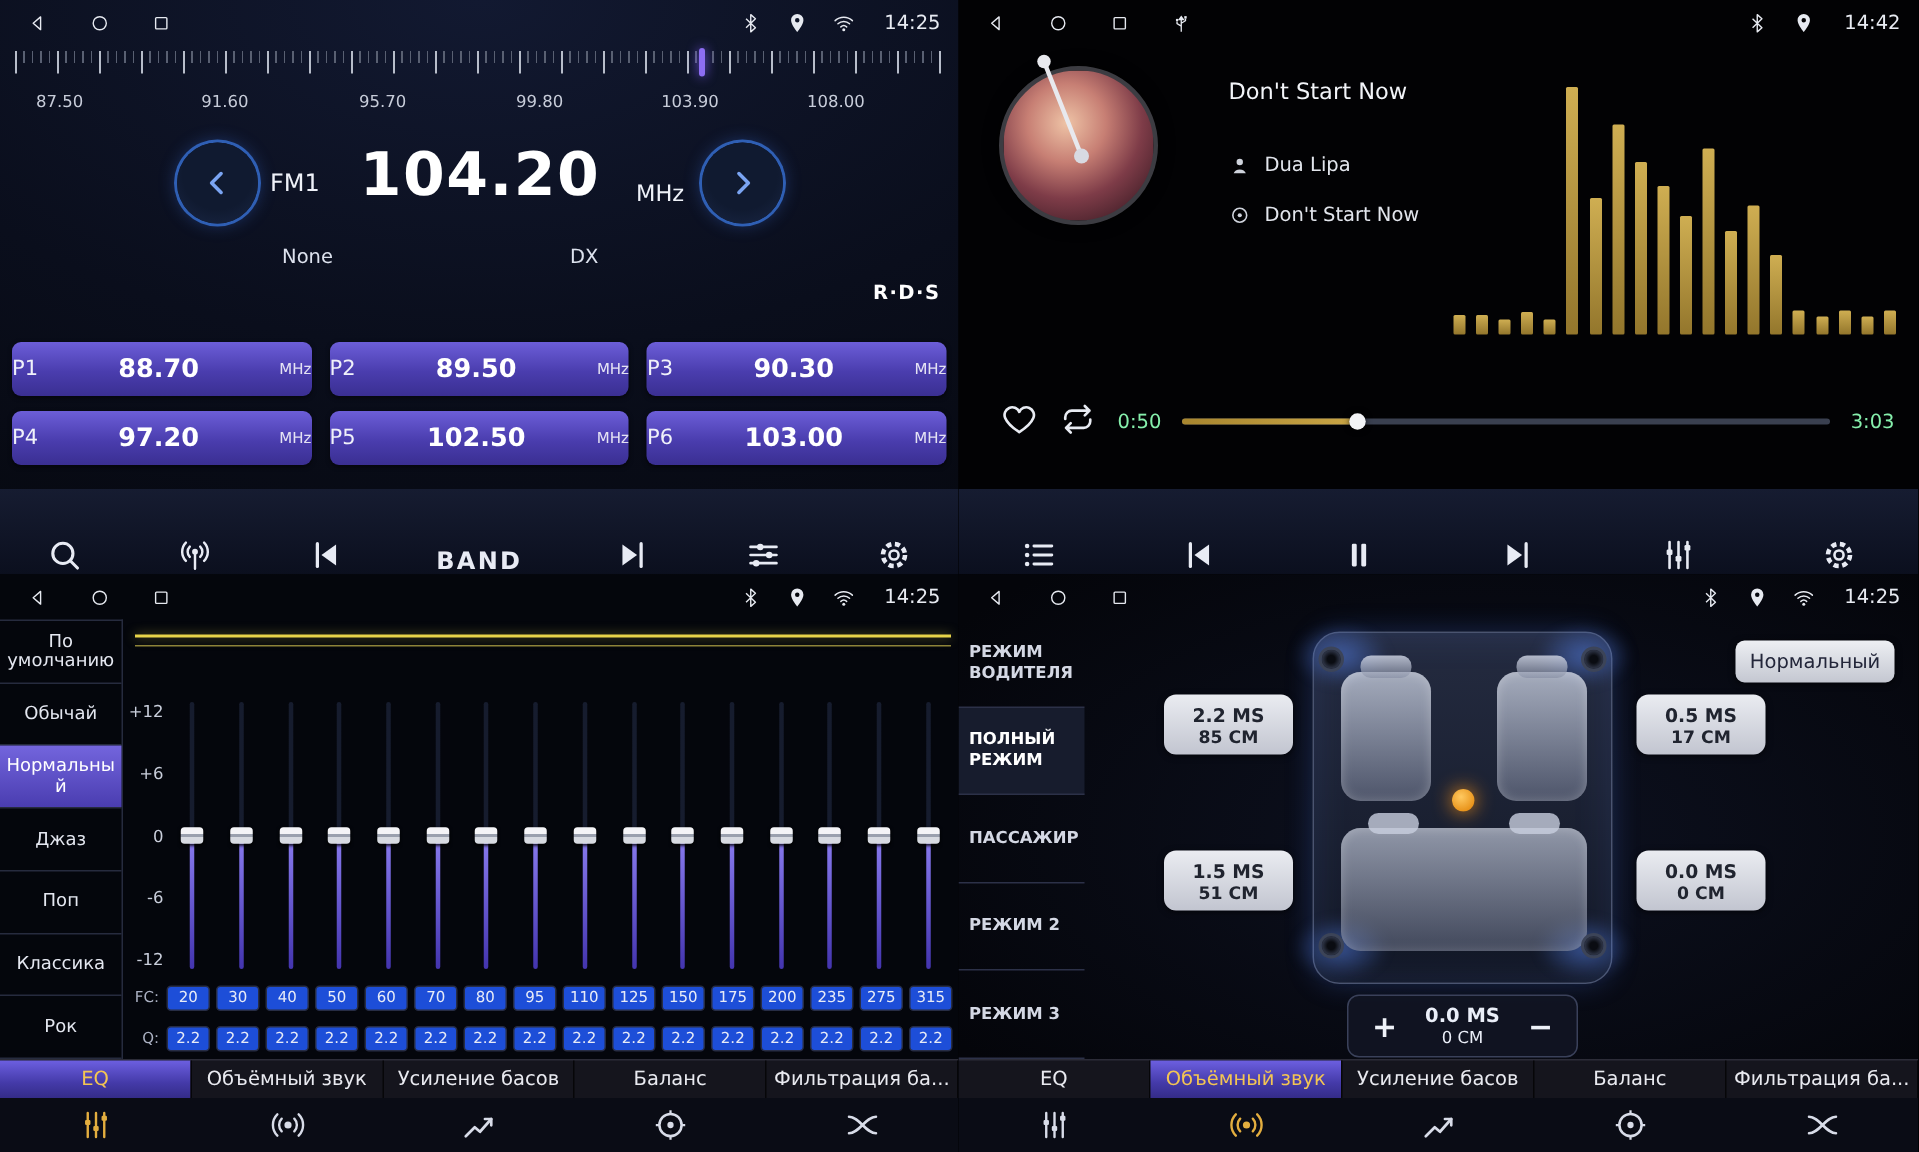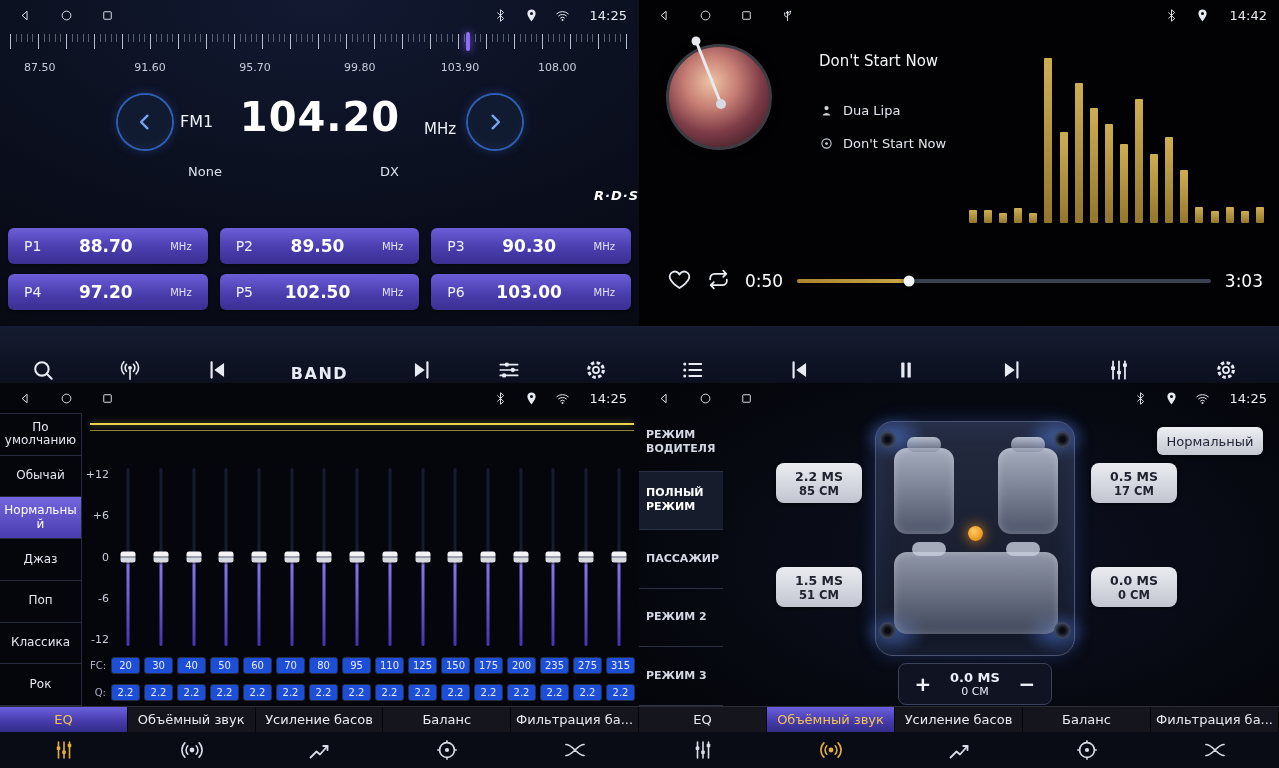--- a/index.html
+++ b/index.html
@@ -25,23 +25,23 @@
   .ticks-major{position:absolute;top:0;left:0;right:0;height:15px;background:repeating-linear-gradient(90deg,#b7bdca 0 1.5px,transparent 1.5px 28px)}
   .dial-label{position:absolute;top:27px;transform:translateX(-50%);font-size:11px;color:#c7ccd9}
   .dial-indicator{position:absolute;top:-2px;width:4px;height:19px;border-radius:2px;background:#8d6df2;box-shadow:0 0 8px #7a5cf0}
   .chev-btn{position:absolute;width:54px;height:54px;border-radius:50%;background:radial-gradient(circle at 50% 40%,#101a30 55%,#1a2746);box-shadow:0 0 0 2px #2f5fb4,0 0 12px rgba(60,110,220,.45);display:flex;align-items:center;justify-content:center;color:#7aa4f2}
   .chev-btn svg{width:26px;height:26px}
   .band-name{position:absolute;left:180px;top:112px;font-size:16px;color:#eef1f8}
   .freq-big{position:absolute;left:232px;top:94px;width:176px;text-align:center;font-size:40px;font-weight:bold;letter-spacing:1px}
   .freq-unit{position:absolute;left:424px;top:120px;font-size:15px;color:#eef1f8}
   .stereo{position:absolute;left:172px;top:164px;width:66px;text-align:center;font-size:13px;color:#dde2ee}
   .dx{position:absolute;left:380px;top:164px;font-size:13px;color:#dde2ee}
-  .rds{position:absolute;right:0;top:188px;font-size:13px;font-weight:bold;font-style:italic;letter-spacing:1px}
+  .rds{position:absolute;right:12px;top:188px;font-size:13px;font-weight:bold;letter-spacing:1px}
   .presets{position:absolute;left:8px;right:8px;top:228px;display:grid;grid-template-columns:repeat(3,1fr);grid-template-rows:36px 36px;gap:10px 12px}
-  .preset{border-radius:6px;background:linear-gradient(180deg,#6c5ed8 0%,#4a3dae 55%,#3a2f92 100%);display:flex;align-items:center;justify-content:space-between;padding:0 16px;box-shadow:0 1px 3px rgba(0,0,0,.5)}
+  .preset{border-radius:6px;background:linear-gradient(180deg,#6c5ed8 0%,#4a3dae 55%,#3a2f92 100%);display:flex;align-items:center;justify-content:space-between;padding:0 0;box-shadow:0 1px 3px rgba(0,0,0,.5)}
   .preset .p-label{font-size:14px;color:#f0f1fa}
   .preset .p-freq{font-size:17px;font-weight:bold}
   .preset .p-unit{font-size:10px;opacity:.85}
 
   
   .toolbar{position:absolute;left:0;right:0;bottom:0;height:57px;background:linear-gradient(180deg,#161c31 0%,#0b0f1e 100%);display:flex;align-items:flex-end;justify-content:space-around;color:#e8ebf4}
   .tbi{display:flex;align-items:center;justify-content:center;color:#e8ebf4}
   .tbi svg{width:26px;height:26px}
   .band-text{font-size:16px;font-weight:bold;letter-spacing:1.5px}
 
@@ -49,21 +49,21 @@
   .album{position:absolute;left:27px;top:44px;width:106px;height:106px;border-radius:50%;border:3px solid #3c3c42;background:radial-gradient(circle at 42% 35%,#eec3a6 0%,#c77f74 30%,#7e3c48 58%,#241018 100%);box-shadow:0 0 10px rgba(0,0,0,.8)}
   .album svg{position:absolute;left:0;top:-14px;overflow:visible}
   .p-title{position:absolute;left:180px;top:52px;font-size:15px;color:#f2f4f8}
   .meta-row{position:absolute;left:180px;display:flex;align-items:center;gap:9px;font-size:13px;color:#e2e5ec}
   .meta-row .si{width:15px;height:15px;color:#cfd3dc}
   .spectrum{position:absolute;left:330px;top:58px;width:295px;height:165px;display:flex;align-items:flex-end;justify-content:space-between}
   .spec-bar{width:8px;background:linear-gradient(180deg,#cfae52 0%,#93762c 100%);border-radius:1px}
   .controls{position:absolute;left:28px;right:16px;top:264px;height:34px;display:flex;align-items:center;gap:14px}
   .ctl-icon{color:#e8ebf2}
   .ctl-icon svg{width:25px;height:25px}
-  .ptime{font-size:17px;color:#ffffff;white-space:nowrap}
+  .ptime{font-size:13px;color:#86efac;white-space:nowrap}
   .progress{flex:1;position:relative;height:4px;border-radius:2px;background:#3a4050}
   .progress-fill{position:absolute;left:0;top:0;bottom:0;border-radius:2px;background:linear-gradient(90deg,#a8862f,#caa646)}
   .progress-knob{position:absolute;top:50%;transform:translate(-50%,-50%);width:11px;height:11px;border-radius:50%;background:#f2f3f6;box-shadow:0 0 4px rgba(0,0,0,.7)}
 
   
   .eq-sidebar{position:absolute;left:0;top:30px;bottom:62px;width:82px;display:flex;flex-direction:column;border-right:1px solid #262b3e;border-top:1px solid #262b3e}
   .eq-preset{flex:1;display:flex;align-items:center;justify-content:center;text-align:center;font-size:12px;line-height:1.15;color:#e4e7f0;border-bottom:1px solid #262b3e;padding:2px;overflow-wrap:anywhere}
   .eq-preset.active{background:linear-gradient(180deg,#7365dd 0%,#4a3db0 100%);color:#fff}
   .eq-main{position:absolute;left:82px;right:0;top:30px;bottom:62px}
   .curve1{position:absolute;top:10px;left:8px;right:5px;height:2px;background:#e8d44a;box-shadow:0 0 7px rgba(232,212,74,.55)}

